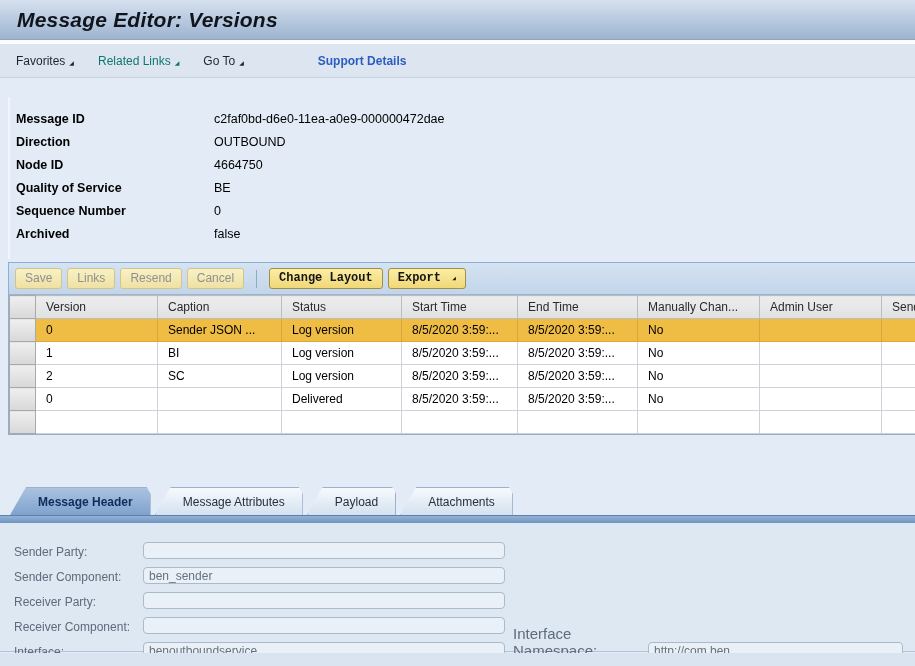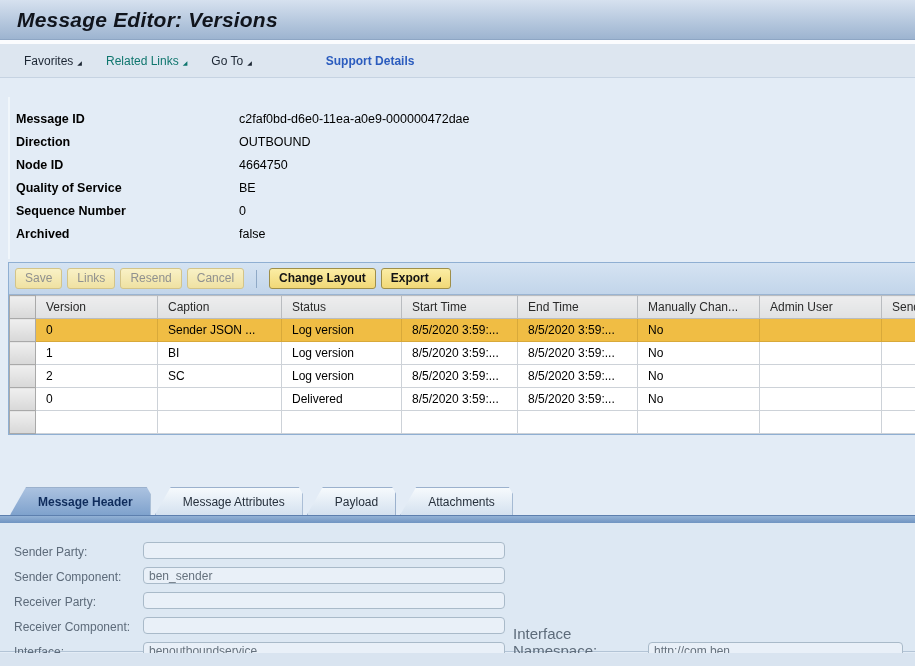--- a/index.html
+++ b/index.html
@@ -18,49 +18,49 @@
   }
   .titlebar .app-title {
     font-size:21px; font-style:italic; font-weight:bold; color:#10141c;
     margin:0; letter-spacing:.2px;
   }
   .gap-white { height:4px; background:#fbfcfe; }
 
   
   .menubar {
     height:34px; background:#dde6f0; border-bottom:1px solid #c6d3e2;
-    display:flex; align-items:center; padding:0 24px; font-size:12px; color:#1c2633;
+    display:flex; align-items:center; padding:0 16px; font-size:12px; color:#1c2633;
   }
   .menu-item { display:flex; align-items:flex-end; margin-right:24px; cursor:pointer; }
   .menu-item.disabled { color:#0f766e; }
   .tri { font-size:6px; margin-left:4px; margin-bottom:2px; }
   .support-link { color:#2b5cbe; font-weight:700; margin-left:50px; cursor:pointer; }
 
   
   .details { margin:19px 8px 0 8px; padding:10px 0 14px 6px; border-left:2px solid #f0f6fb; }
   .detail-row { display:flex; height:23px; align-items:center; font-size:12.5px; color:#000; }
-  .detail-label { width:223px; font-weight:bold; flex:none; }
+  .detail-label { width:198px; font-weight:bold; flex:none; }
   .detail-value { white-space:nowrap; }
 
   
   .table-panel {
     position:absolute; left:8px; top:262px; width:909px;
     border:1px solid #8fafd2; border-right:none; background:#fff; overflow:hidden;
   }
   .toolbar {
     height:32px; background:linear-gradient(#d5e3f2,#c2d5ea);
     display:flex; align-items:center; padding-left:6px; gap:5px;
     border-bottom:1px solid #9ab4d2;
   }
   .btn { font-size:12px; padding:2px 9px 3px 9px; border-radius:3px; cursor:pointer; white-space:nowrap; }
   .btn.disabled {
     background:linear-gradient(#f9f1c6,#efe1a2); border:1px solid #d3c489; color:#90918f;
   }
   .btn.enabled {
-    background:linear-gradient(#fbeda4,#f1d877); border:1px solid #9f8f49; color:#141414; font-weight:700;
+    background:linear-gradient(#fbeda4,#f1d877); border:1px solid #9f8f49; color:#141414; font-weight:700;font-family:Liberation Mono, monospace;
   }
   .btn .tri-btn { display:none; font-size:6px; margin-left:4px; vertical-align:1px; }
   .btn .tri-btn.show { display:inline-block; }
   .toolbar-sep { width:1px; height:18px; background:#8fa9c6; margin:0 7px; flex:none; }
 
   table.versions-table {
     border-collapse:collapse; table-layout:fixed; width:1010px; font-size:12px; background:#fff;
   }
   .versions-table col.c-sel { width:26px; }
   .versions-table col.c0 { width:122px; }

